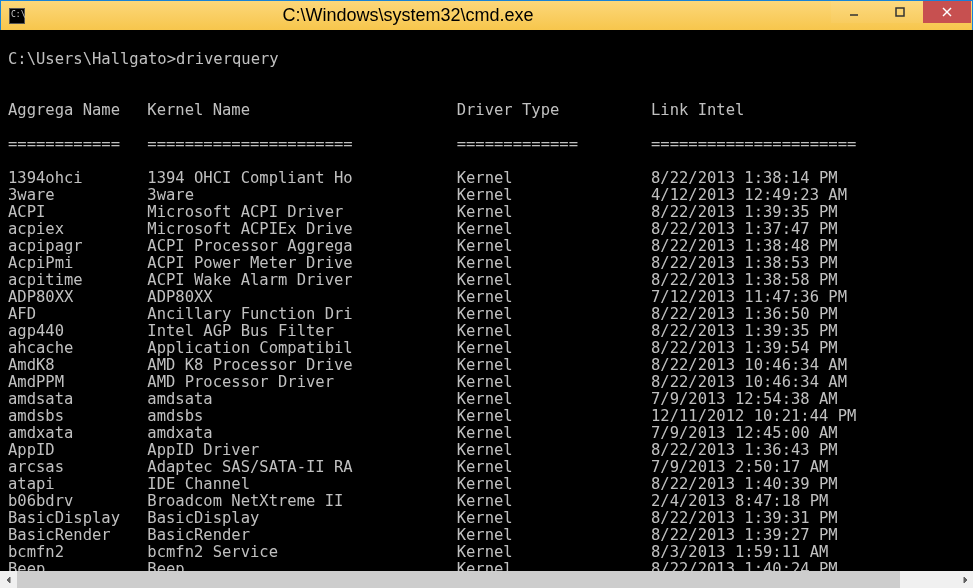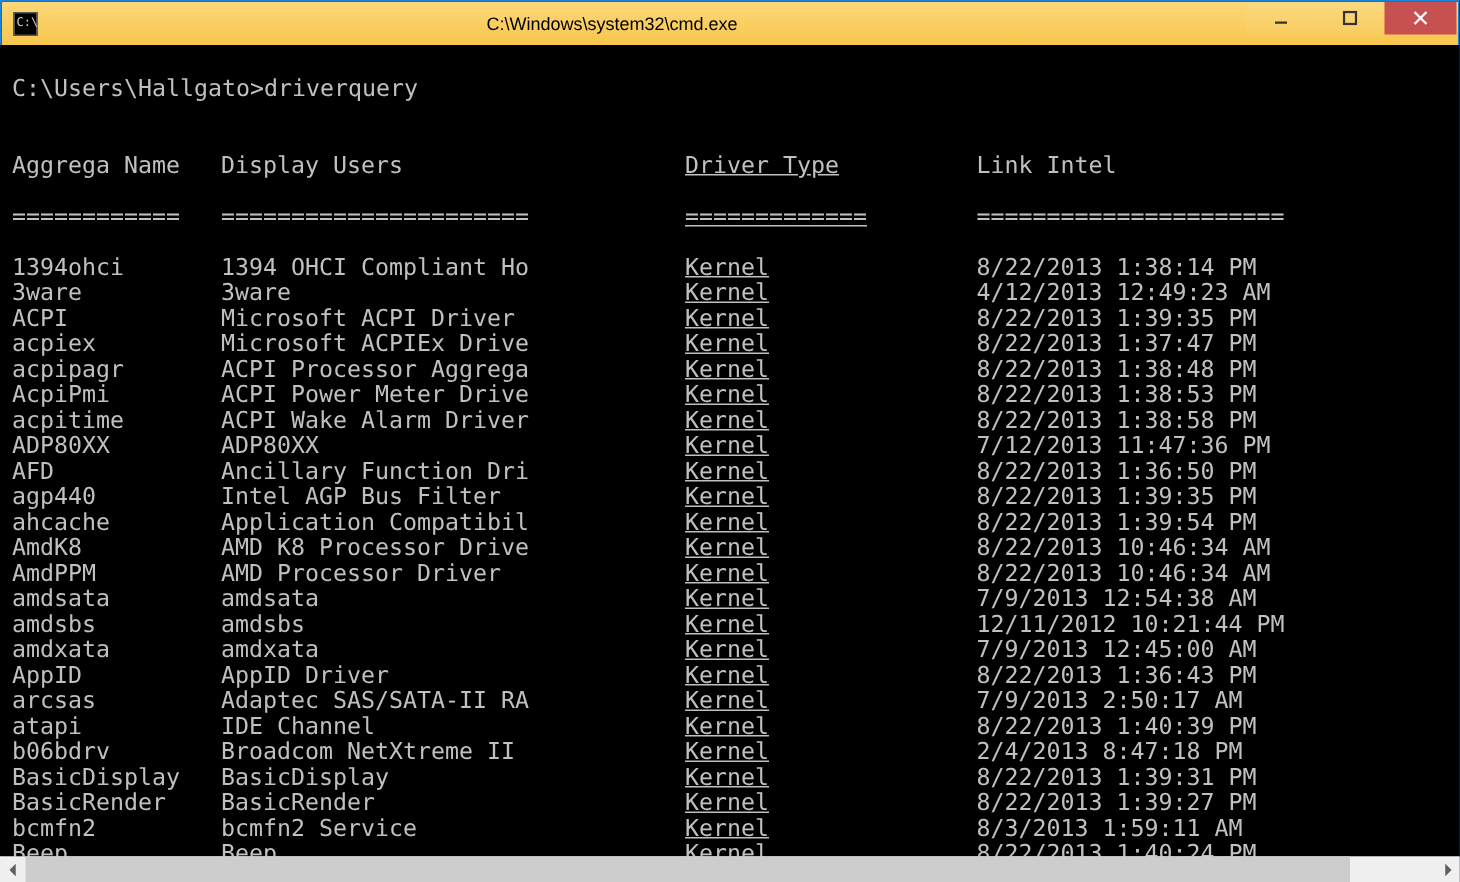--- a/index.html
+++ b/index.html
@@ -32,21 +32,21 @@
     color: #ccc;
     font-size: 8px;
     font-family: monospace;
     position: absolute;
     top: 1px;
     left: 1px;
   }
   .title {
     flex: 1;
     text-align: center;
-    font-size: 12px;
+    font-size: 18px;
     color: #000;
     padding-right: 40px;
   }
   .winbtns {
     display: flex;
     height: 100%;
   }
   .winbtn {
     width: 46px;
     height: 22px;
@@ -82,21 +82,21 @@
     overflow: hidden;
     letter-spacing: 0px;
   }
   .terminal .prompt-line { margin-bottom: 17px; }
   .terminal .header-row { }
   .terminal .sep-row { }
   .terminal .row { }
   .cell { display: inline-block; vertical-align: top; }
   .c-mod { width: 130px; }
   .c-disp { width: 300px; }
-  .c-type { width: 185px; text-decoration: underline; }
+  .c-type { width: 185px; }
   .c-date { }
 
   .hscroll {
     position: absolute;
     left: 0;
     right: 0;
     bottom: 0;
     height: 17px;
     background: #f0f0f0;
     display: flex;
@@ -147,21 +147,21 @@
       <svg viewBox="0 0 10 10">
           <line x1="1" y1="1" x2="9" y2="9" stroke-width="1.5"></line>
           <line x1="9" y1="1" x2="1" y2="9" stroke-width="1.5"></line>
         </svg>
     </div>
   </div>
 </div>
 
 <div class="terminal">
 <div class="prompt-line"><span>C:\Users\Hallgato&gt;</span><span>driverquery</span></div>
-<div class="header-row"><span class="cell c-mod">Aggrega Name</span> <span class="cell c-disp">Display Users</span> <span class="cell c-type">Driver Type</span> <span class="cell c-date">Link Intel</span></div>
+<div class="header-row"><span class="cell c-mod">Aggrega Name</span> <span class="cell c-disp">Kernel Name</span> <span class="cell c-type">Driver Type</span> <span class="cell c-date">Link Intel</span></div>
 <div class="sep-row"><span class="cell c-mod">============</span> <span class="cell c-disp">======================</span> <span class="cell c-type">=============</span> <span class="cell c-date">======================</span></div>
 <div id="rows-container"><div class="row"><span class="cell c-mod">1394ohci</span> <span class="cell c-disp">1394 OHCI Compliant Ho</span> <span class="cell c-type">Kernel</span> <span class="cell c-date">8/22/2013 1:38:14 PM</span></div><div class="row"><span class="cell c-mod">3ware</span> <span class="cell c-disp">3ware</span> <span class="cell c-type">Kernel</span> <span class="cell c-date">4/12/2013 12:49:23 AM</span></div><div class="row"><span class="cell c-mod">ACPI</span> <span class="cell c-disp">Microsoft ACPI Driver</span> <span class="cell c-type">Kernel</span> <span class="cell c-date">8/22/2013 1:39:35 PM</span></div><div class="row"><span class="cell c-mod">acpiex</span> <span class="cell c-disp">Microsoft ACPIEx Drive</span> <span class="cell c-type">Kernel</span> <span class="cell c-date">8/22/2013 1:37:47 PM</span></div><div class="row"><span class="cell c-mod">acpipagr</span> <span class="cell c-disp">ACPI Processor Aggrega</span> <span class="cell c-type">Kernel</span> <span class="cell c-date">8/22/2013 1:38:48 PM</span></div><div class="row"><span class="cell c-mod">AcpiPmi</span> <span class="cell c-disp">ACPI Power Meter Drive</span> <span class="cell c-type">Kernel</span> <span class="cell c-date">8/22/2013 1:38:53 PM</span></div><div class="row"><span class="cell c-mod">acpitime</span> <span class="cell c-disp">ACPI Wake Alarm Driver</span> <span class="cell c-type">Kernel</span> <span class="cell c-date">8/22/2013 1:38:58 PM</span></div><div class="row"><span class="cell c-mod">ADP80XX</span> <span class="cell c-disp">ADP80XX</span> <span class="cell c-type">Kernel</span> <span class="cell c-date">7/12/2013 11:47:36 PM</span></div><div class="row"><span class="cell c-mod">AFD</span> <span class="cell c-disp">Ancillary Function Dri</span> <span class="cell c-type">Kernel</span> <span class="cell c-date">8/22/2013 1:36:50 PM</span></div><div class="row"><span class="cell c-mod">agp440</span> <span class="cell c-disp">Intel AGP Bus Filter</span> <span class="cell c-type">Kernel</span> <span class="cell c-date">8/22/2013 1:39:35 PM</span></div><div class="row"><span class="cell c-mod">ahcache</span> <span class="cell c-disp">Application Compatibil</span> <span class="cell c-type">Kernel</span> <span class="cell c-date">8/22/2013 1:39:54 PM</span></div><div class="row"><span class="cell c-mod">AmdK8</span> <span class="cell c-disp">AMD K8 Processor Drive</span> <span class="cell c-type">Kernel</span> <span class="cell c-date">8/22/2013 10:46:34 AM</span></div><div class="row"><span class="cell c-mod">AmdPPM</span> <span class="cell c-disp">AMD Processor Driver</span> <span class="cell c-type">Kernel</span> <span class="cell c-date">8/22/2013 10:46:34 AM</span></div><div class="row"><span class="cell c-mod">amdsata</span> <span class="cell c-disp">amdsata</span> <span class="cell c-type">Kernel</span> <span class="cell c-date">7/9/2013 12:54:38 AM</span></div><div class="row"><span class="cell c-mod">amdsbs</span> <span class="cell c-disp">amdsbs</span> <span class="cell c-type">Kernel</span> <span class="cell c-date">12/11/2012 10:21:44 PM</span></div><div class="row"><span class="cell c-mod">amdxata</span> <span class="cell c-disp">amdxata</span> <span class="cell c-type">Kernel</span> <span class="cell c-date">7/9/2013 12:45:00 AM</span></div><div class="row"><span class="cell c-mod">AppID</span> <span class="cell c-disp">AppID Driver</span> <span class="cell c-type">Kernel</span> <span class="cell c-date">8/22/2013 1:36:43 PM</span></div><div class="row"><span class="cell c-mod">arcsas</span> <span class="cell c-disp">Adaptec SAS/SATA-II RA</span> <span class="cell c-type">Kernel</span> <span class="cell c-date">7/9/2013 2:50:17 AM</span></div><div class="row"><span class="cell c-mod">atapi</span> <span class="cell c-disp">IDE Channel</span> <span class="cell c-type">Kernel</span> <span class="cell c-date">8/22/2013 1:40:39 PM</span></div><div class="row"><span class="cell c-mod">b06bdrv</span> <span class="cell c-disp">Broadcom NetXtreme II</span> <span class="cell c-type">Kernel</span> <span class="cell c-date">2/4/2013 8:47:18 PM</span></div><div class="row"><span class="cell c-mod">BasicDisplay</span> <span class="cell c-disp">BasicDisplay</span> <span class="cell c-type">Kernel</span> <span class="cell c-date">8/22/2013 1:39:31 PM</span></div><div class="row"><span class="cell c-mod">BasicRender</span> <span class="cell c-disp">BasicRender</span> <span class="cell c-type">Kernel</span> <span class="cell c-date">8/22/2013 1:39:27 PM</span></div><div class="row"><span class="cell c-mod">bcmfn2</span> <span class="cell c-disp">bcmfn2 Service</span> <span class="cell c-type">Kernel</span> <span class="cell c-date">8/3/2013 1:59:11 AM</span></div><div class="row"><span class="cell c-mod">Beep</span> <span class="cell c-disp">Beep</span> <span class="cell c-type">Kernel</span> <span class="cell c-date">8/22/2013 1:40:24 PM</span></div></div>
 </div>
 
 <div class="hscroll">
   <div class="arrow">
     <svg viewBox="0 0 8 8">
         <path d="M5 1 L2 4 L5 7 Z"></path>
       </svg>
   </div>

